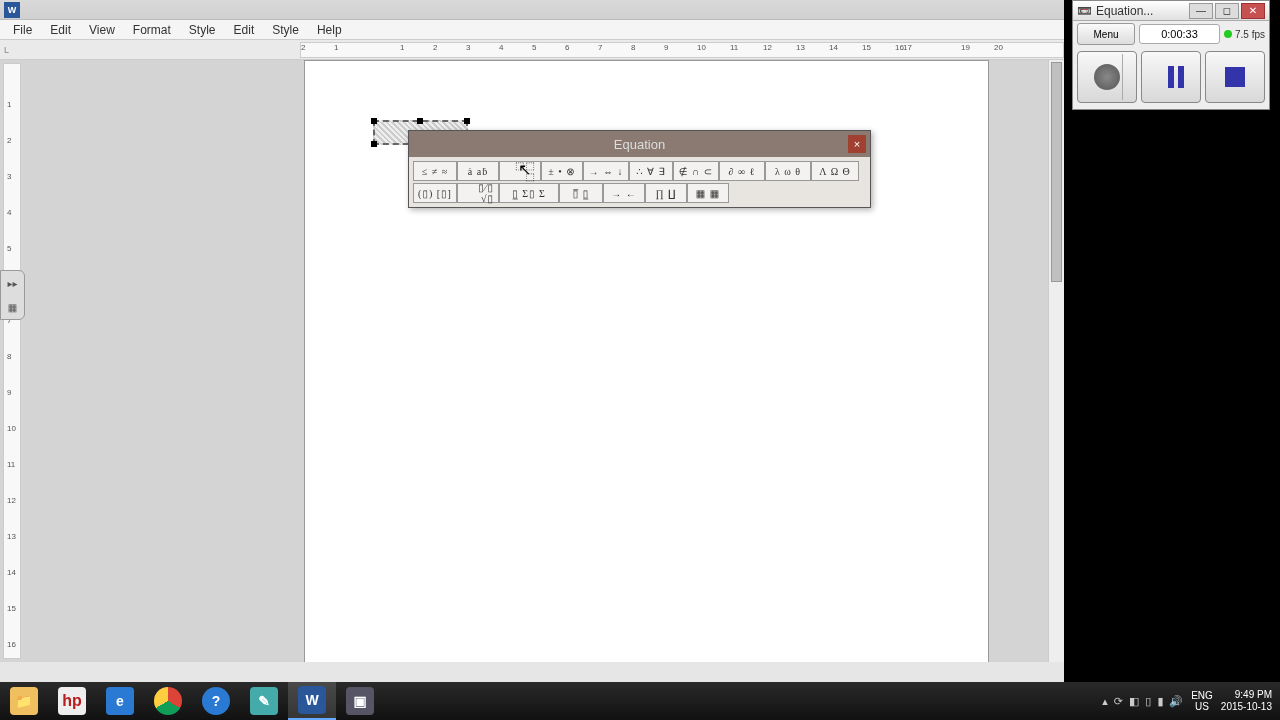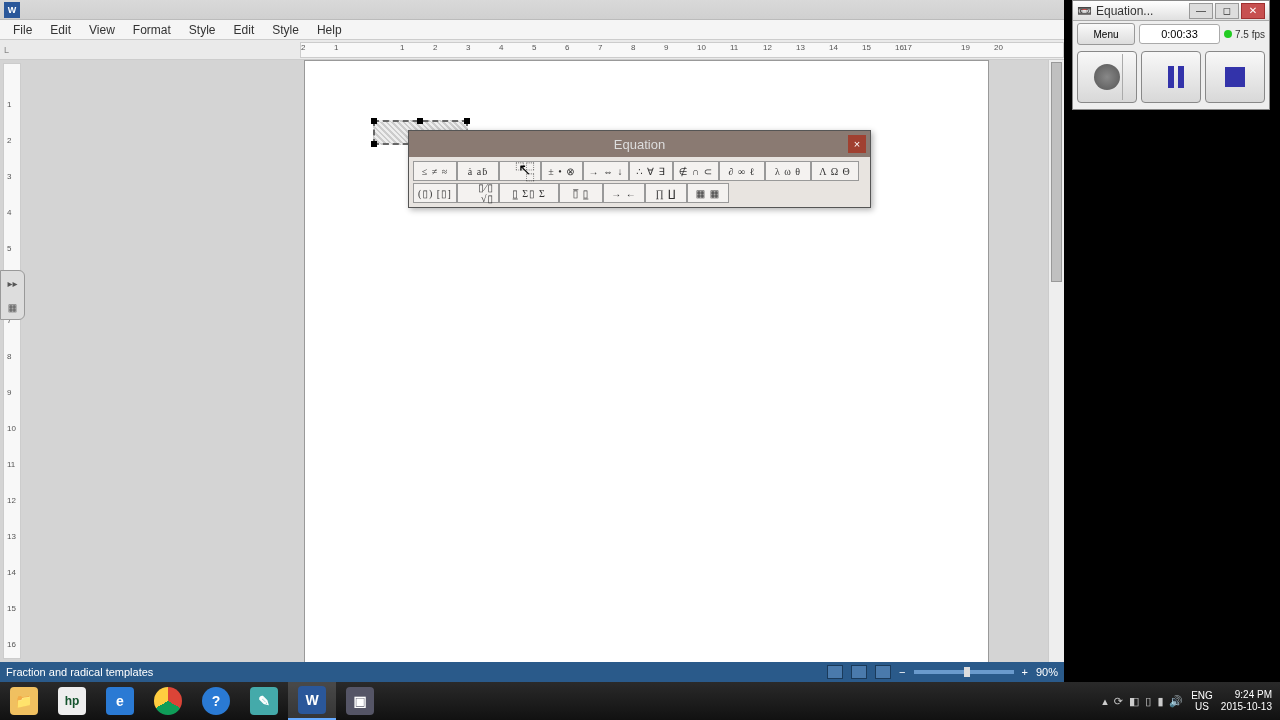--- a/index.html
+++ b/index.html
@@ -160,32 +160,20 @@
 
   <div class="equation-obj">
     <div class="handle tl"></div>
     <div class="handle tm"></div>
     <div class="handle tr"></div>
     <div class="handle bl"></div>
     <div class="handle bm"></div>
     <div class="handle br"></div>
   </div>
 
-  <div class="status-bar">
-    <span>Fraction and radical templates</span>
-    <div class="status-right">
-      <div class="view-btn"></div>
-      <div class="view-btn"></div>
-      <div class="view-btn"></div>
-      <span>−</span>
-      <div class="zoom-slider"></div>
-      <span>+</span>
-      <span>90%</span>
-    </div>
-  </div>
 </div>
 
 <div class="eq-win">
   <div class="eq-title">
     <span>Equation</span>
     <div class="eq-close">×</div>
   </div>
   <div class="eq-rows">
     <div class="eq-row">
       <div class="eq-grp" style="width:44px">≤ ≠ ≈</div>
@@ -236,21 +224,21 @@
     <div class="rec-big pause"></div>
     <div class="rec-big stop"></div>
   </div>
 </div>
 
 <div class="taskbar">
   <div class="task-item">
       <div class="task-icon" style="background:#f0c060;color:#875">📁</div>
     </div>
   <div class="task-item">
-      <div class="task-icon" style="background:#eee;color:#14532d;font-size:12px">hp</div>
+      <div class="task-icon" style="background:#eee;color:#b91c1c;font-size:16px">hp</div>
     </div>
   <div class="task-item">
       <div class="task-icon" style="background:#2a7ad4">e</div>
     </div>
   <div class="task-item">
       <div class="task-icon" style="background:conic-gradient(#db4437 0 120deg,#0f9d58 120deg 240deg,#ffcd40 240deg 360deg);border-radius:50%"></div>
     </div>
   <div class="task-item">
       <div class="task-icon" style="background:#2a7ad4;border-radius:50%">?</div>
     </div>
@@ -271,17 +259,17 @@
       <span>◧</span>
       <span>▯</span>
       <span>▮</span>
       <span>🔊</span>
     </div>
     <div style="text-align:center;line-height:11px">
       <div>ENG</div>
         <div>US</div>
     </div>
     <div class="tray-clock">
-      <div>9:24 PM</div>
+      <div>9:49 PM</div>
         <div>2015-10-13</div>
     </div>
   </div>
 </div>
 
 </body></html>

